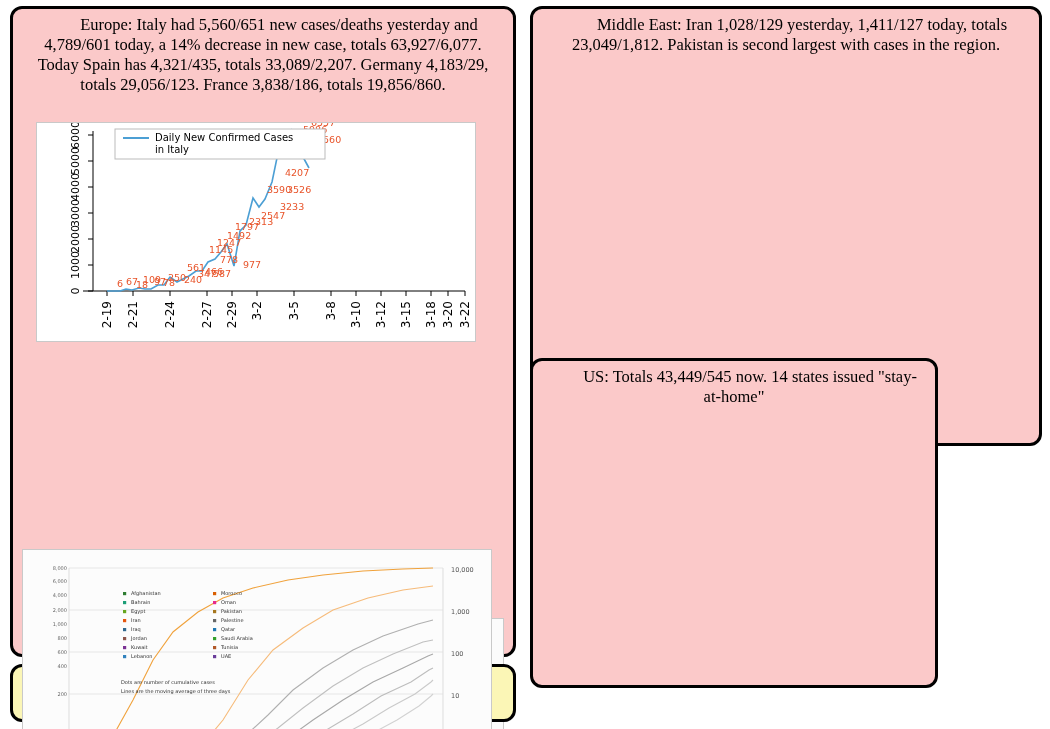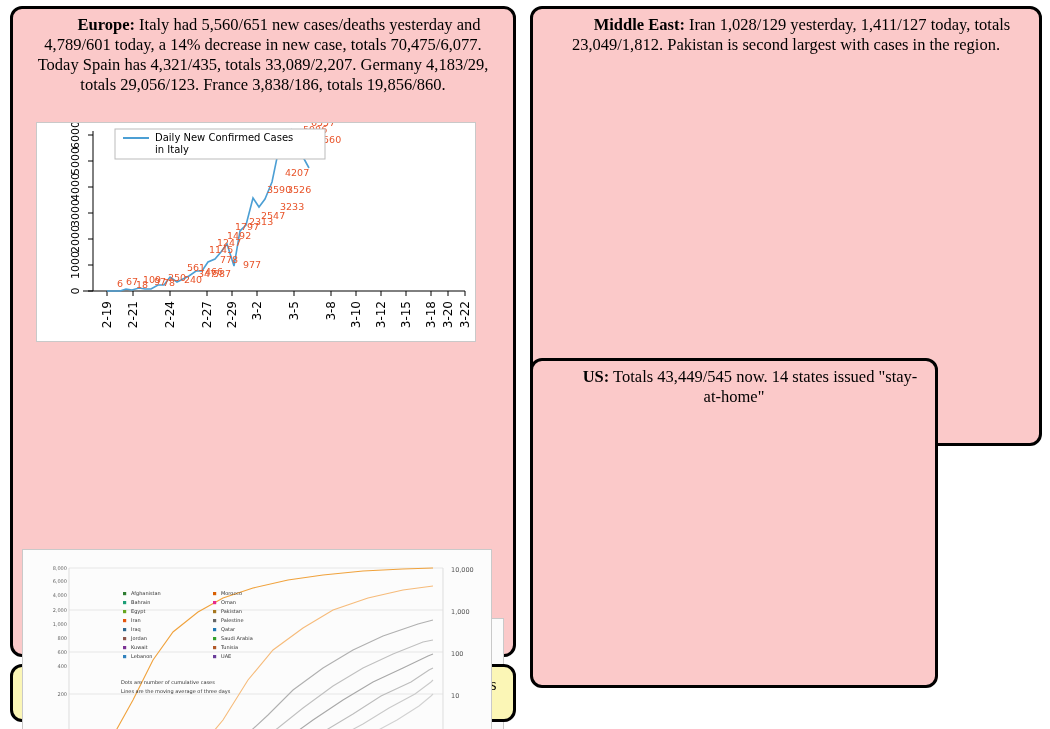--- a/index.html
+++ b/index.html
@@ -1,21 +1,21 @@
 <!DOCTYPE html>
 <html><head>
 <meta charset="utf-8">
 <style>
   html,body{margin:0;padding:0;background:#ffffff;}
   body{width:1050px;height:729px;font-family:"Liberation Serif",serif;position:relative;overflow:hidden;}
   .panel{position:absolute;border:3px solid #000;border-radius:12px;box-sizing:border-box;}
   .pink{background:#fbc9c9;}
   .yellow{background:#fbf6b6;}
   .cap{font-size:16.5px;line-height:1.22;text-align:center;padding:6px 10px 4px 10px;color:#000;}
-  .cap b{font-weight:bold;margin-left:32px;}
+  .cap b{font-weight:normal;margin-left:32px;}
   .capleft{text-align:left;font-size:16px;line-height:1.25;padding:8px 10px;}
   .chartbox{background:#ffffff;border:1px solid #c9c9c9;box-sizing:border-box;position:relative;}
   svg{display:block;}
   .tick{font-family:"DejaVu Sans",sans-serif;}
   
   #europe{left:10px;top:6px;width:506px;height:651px;}
   #eu-chart1{left:36px;top:122px;width:440px;height:220px;}
   #eu-chart2{left:40px;top:398px;width:464px;height:245px;}
   
   #skorea{left:10px;top:664px;width:506px;height:58px;}
@@ -23,21 +23,21 @@
   #me{left:530px;top:6px;width:512px;height:440px;}
   #me-chart{left:22px;top:84px;width:470px;height:250px;}
   
   #us{left:530px;top:358px;width:408px;height:330px;}
 </style>
 </head>
 <body>
 
 <div class="panel pink" id="europe">
   <div class="cap">
-    <b>Europe:</b><span> Italy had 5,560/651 new cases/deaths yesterday and 4,789/601 today, a 14% decrease in new case, totals 70,475/6,077. Today Spain has 4,321/435, totals 33,089/2,207. Germany 4,183/29, totals 29,056/123. France 3,838/186, totals 19,856/860.</span>
+    <b>Europe:</b><span> Italy had 5,560/651 new cases/deaths yesterday and 4,789/601 today, a 14% decrease in new case, totals 63,927/6,077. Today Spain has 4,321/435, totals 33,089/2,207. Germany 4,183/29, totals 29,056/123. France 3,838/186, totals 19,856/860.</span>
   </div>
 </div>
 
 <div class="panel chartbox" id="eu-chart1" style="border-radius:0;border-width:1px;">
   <svg width="438" height="218" viewBox="0 0 438 218">
 
     <line x1="56" y1="8" x2="56" y2="168" stroke="#000" stroke-width="1"></line>
     <line x1="56" y1="168" x2="428" y2="168" stroke="#000" stroke-width="1"></line>
 
     <g class="tick" font-size="10" fill="#000">

